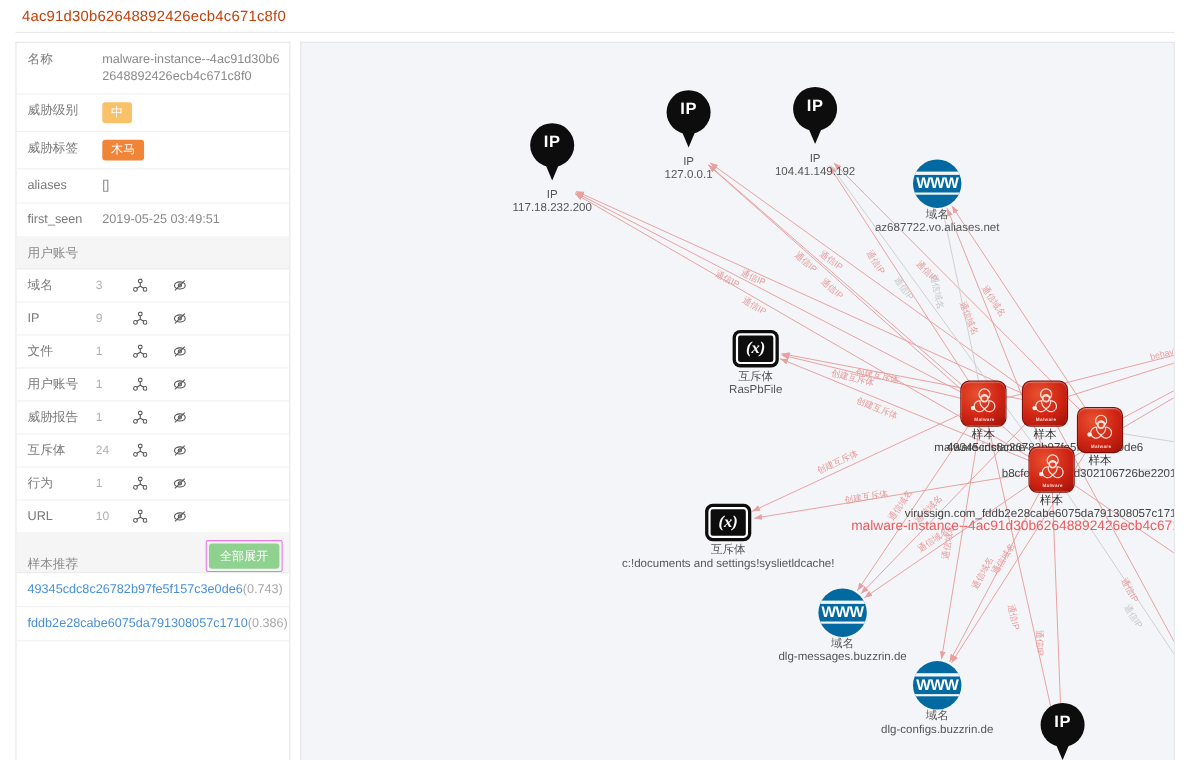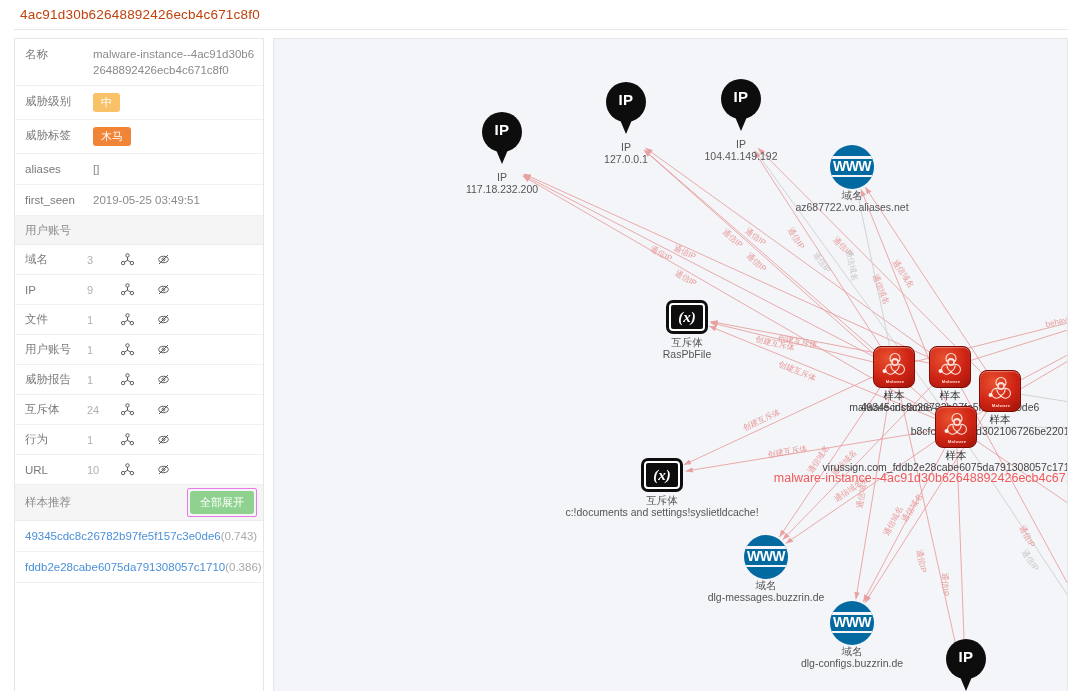--- a/index.html
+++ b/index.html
@@ -96,21 +96,21 @@
     font-size: 11.5px;
   }
   .rel-label { width: 62px; flex: 0 0 62px; color: #7a7a7a; }
   .rel-count { width: 34px; flex: 0 0 34px; color: #b0b0b0; font-size: 11px; }
   .rel-icons { display: flex; gap: 22px; align-items: center; color: #555; }
   .ic { width: 14px; height: 14px; display: inline-block; }
   .rec-head {
     background: #f5f5f5;
     border-bottom: 1px solid #ececec;
     height: 36px;
-    display: flex; align-items: center;
+    display: flex; align-items: flex-end;
     padding: 0 6px 0 10px;
     color: #8a8a8a; font-size: 11.5px;
   }
   .rec-btn-wrap {
     margin-left: auto;
     border: 1.5px solid #e879e8;
     padding: 2px;
     border-radius: 2px;
   }
   .rec-btn {

